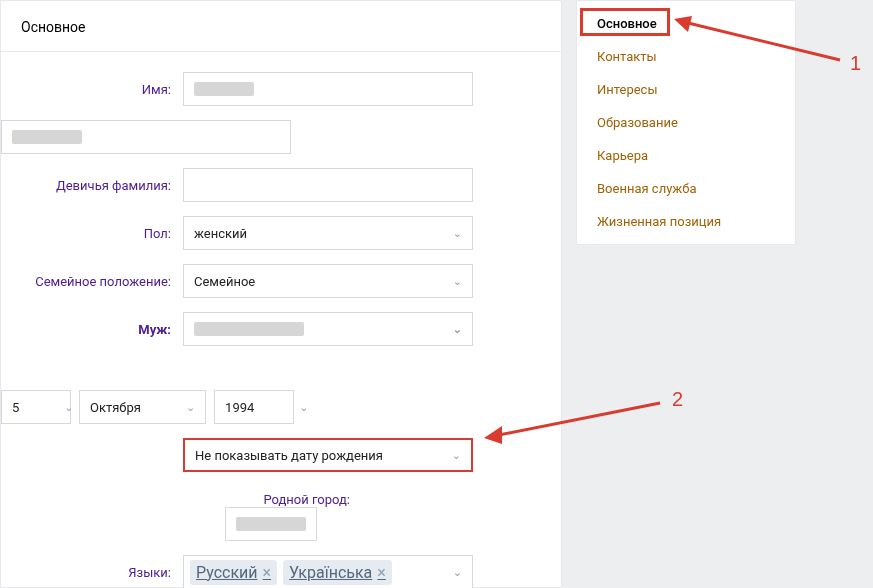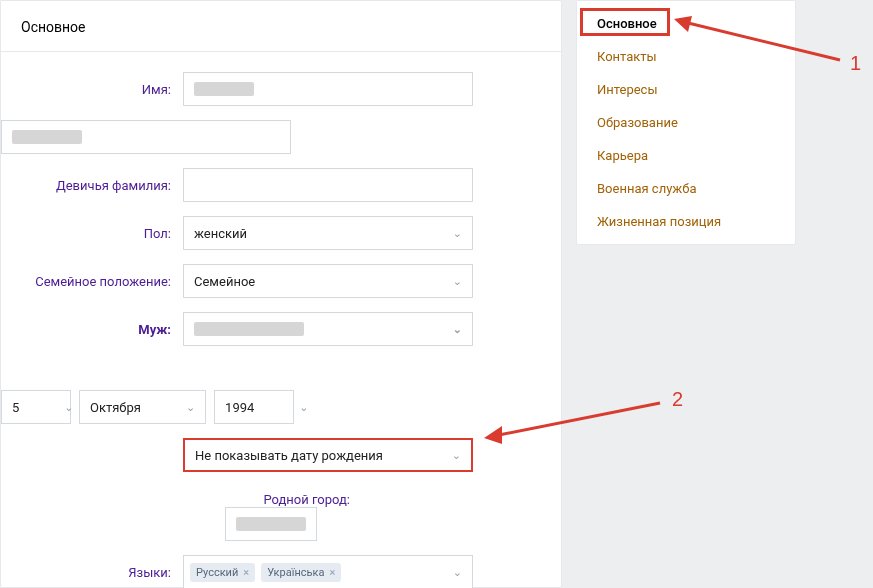--- a/index.html
+++ b/index.html
@@ -99,21 +99,22 @@
     flex: 1;
   }
   .tag {
     background: #e5ebf1;
     color: #55677d;
     border-radius: 3px;
     padding: 3px 6px;
     display: inline-flex;
     align-items: center;
     gap: 5px;
-    font-size: 11px;
+    font-size: 16px;
+    text-decoration: underline;
   }
   .tag-x {
     color: #8fa0b5;
     cursor: pointer;
   }
   .sidebar {
     width: 220px;
     background: #fff;
     border: 1px solid #e7e8ec;
     border-radius: 2px;

